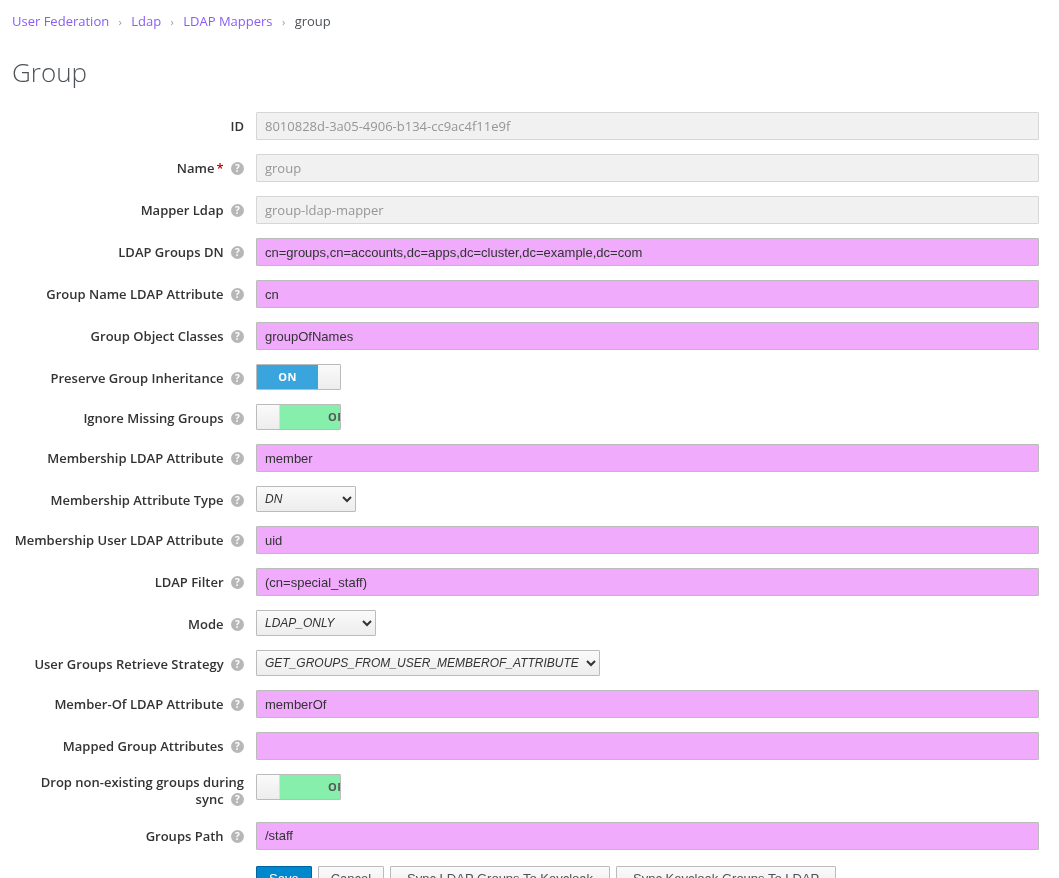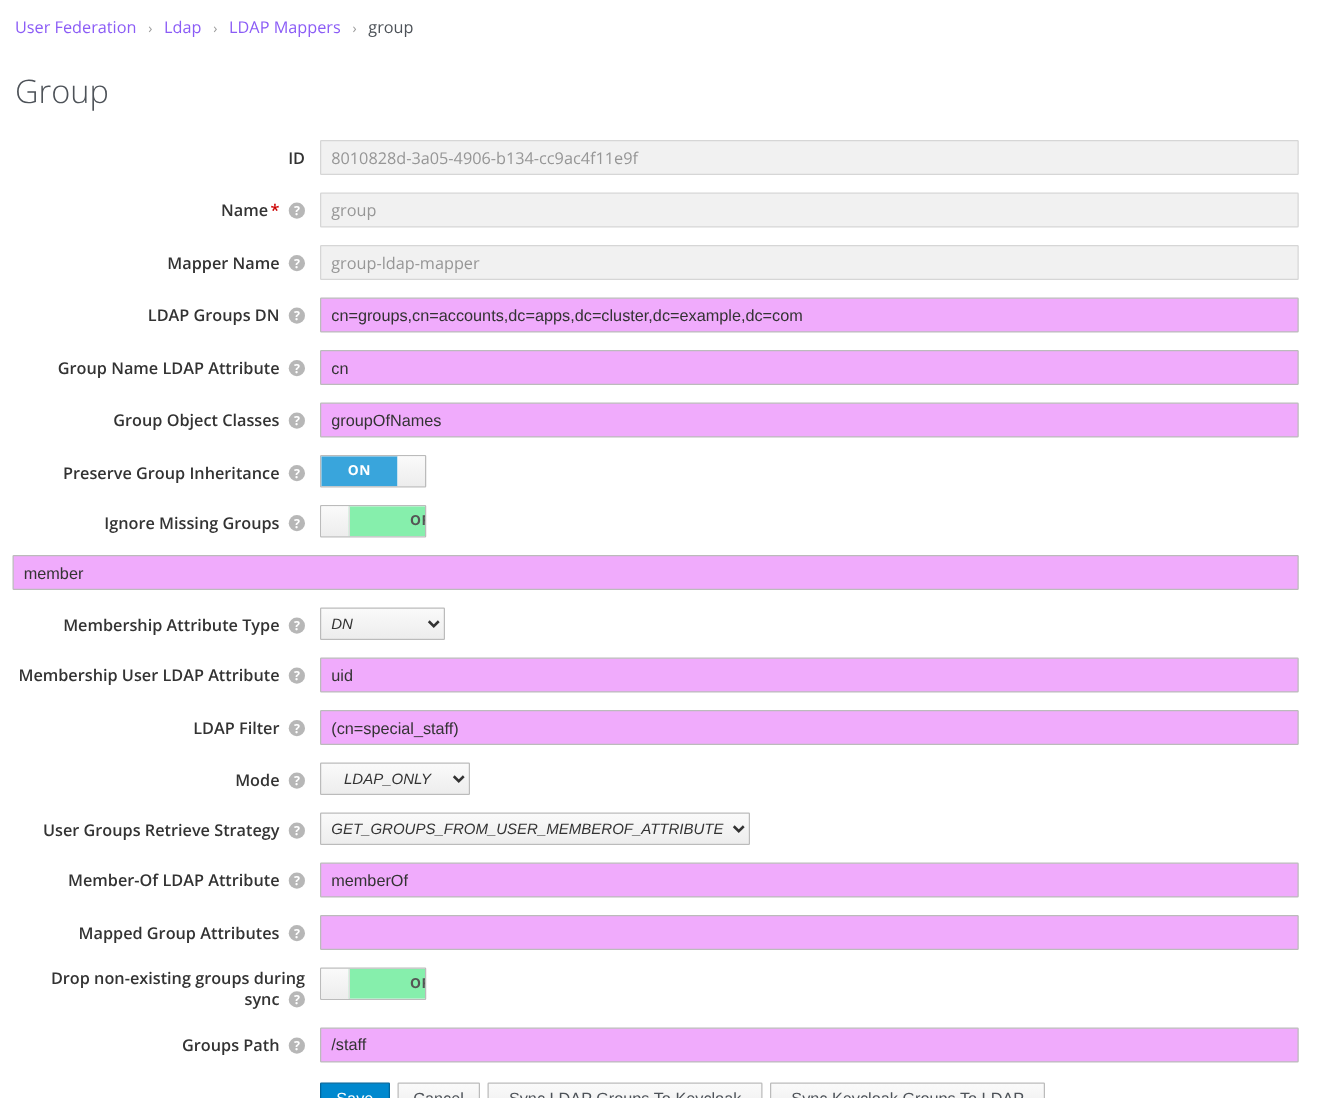--- a/index.html
+++ b/index.html
@@ -83,21 +83,21 @@
     height: 26px;
     padding: 2px 4px;
     font-size: 12px;
     border: 1px solid #bbb;
     background: linear-gradient(#fafafa, #ededed);
     color: #333;
     border-radius: 1px;
     font-style: italic;
   }
   .sel-sm { min-width: 100px; }
-  .sel-md { min-width: 120px; text-align: center; }
+  .sel-md { min-width: 120px; }
   .sel-lg { min-width: 316px; }
 
   
   .toggle {
     display: inline-flex;
     border: 1px solid #bbb;
     border-radius: 1px;
     overflow: hidden;
     height: 26px;
     user-select: none;
@@ -169,21 +169,21 @@
         <span>Name</span><span class="req">*</span>
         <span class="help-icon">?</span>
       </div>
       <div class="ctrl">
           <div class="readonly">group</div>
         </div>
     </div>
 
     <div class="row">
       <div class="lbl">
-        <span>Mapper Name</span>
+        <span>Mapper Ldap</span>
         <span class="help-icon">?</span>
       </div>
       <div class="ctrl">
           <div class="readonly">group-ldap-mapper</div>
         </div>
     </div>
 
     <div class="row">
       <div class="lbl">
         <span>LDAP Groups DN</span>
@@ -228,20 +228,24 @@
       </div>
       <div class="ctrl">
         <div class="toggle off">
           <div class="seg seg-on"><span>ON</span></div>
           <div class="seg seg-off"><span>OFF</span></div>
         </div>
       </div>
     </div>
 
     <div class="row">
+      <div class="lbl">
+        <span>Membership LDAP Attribute</span>
+        <span class="help-icon">?</span>
+      </div>
       <div class="ctrl"><input class="text" value="member" style=""></div>
     </div>
 
     <div class="row">
       <div class="lbl">
         <span>Membership Attribute Type</span>
         <span class="help-icon">?</span>
       </div>
       <div class="ctrl">
         <select class="sel sel-sm">

